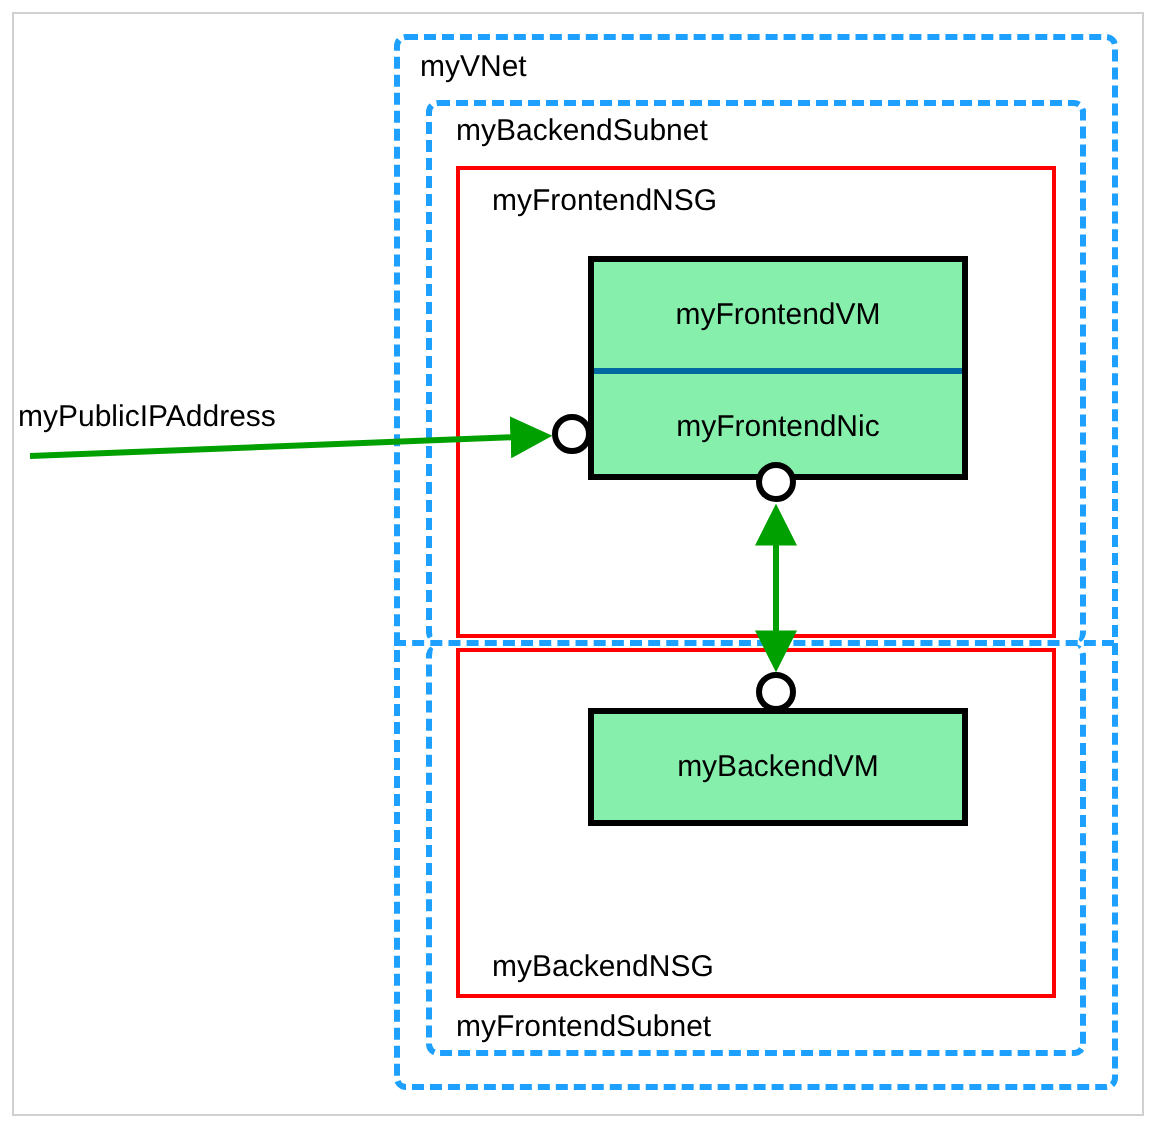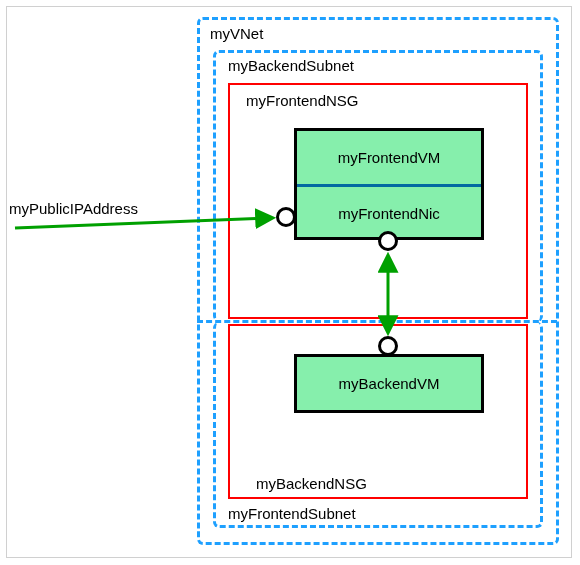--- a/index.html
+++ b/index.html
@@ -103,21 +103,20 @@
     top: 324px;
     width: 300px;
     height: 175px;
     border: 2px solid #ff0000;
     box-sizing: border-box;
   }
   .be-nsg-label {
     position: absolute;
     left: 246px;
     top: 475px;
-    margin-left: 10px;
   }
 
   
   .stack {
     position: absolute;
     left: 294px;
     width: 190px;
     border: 3px solid #000;
     box-sizing: border-box;
     background: #86efac;

